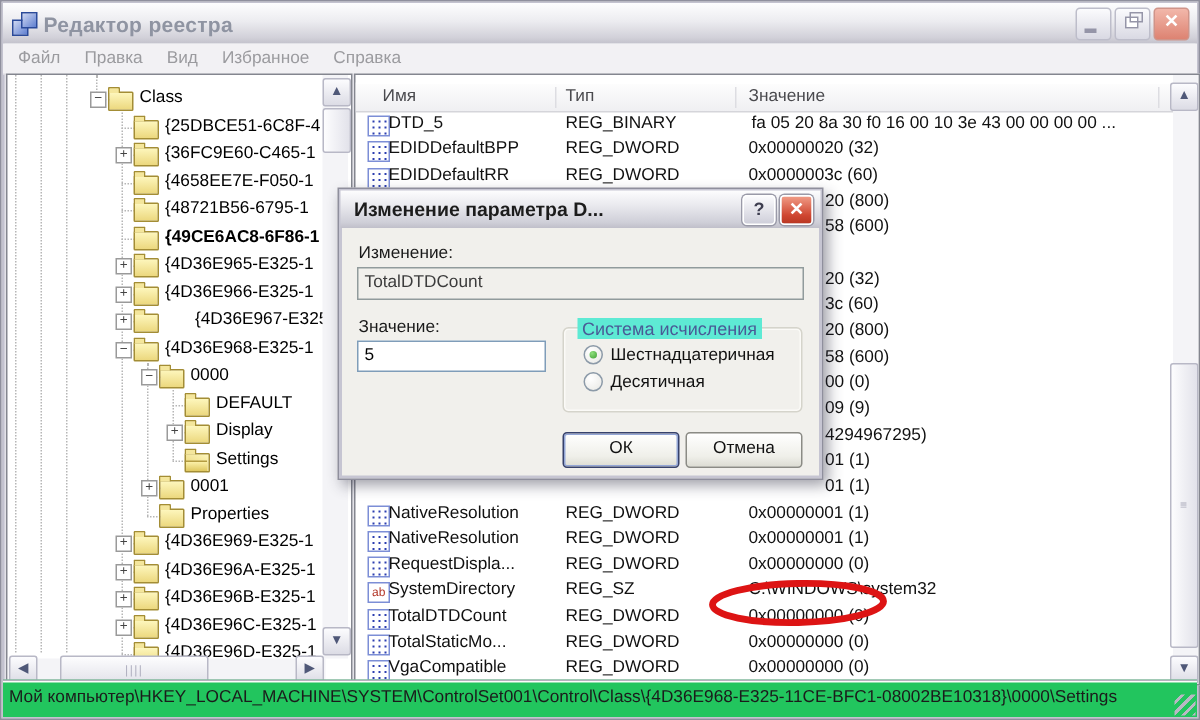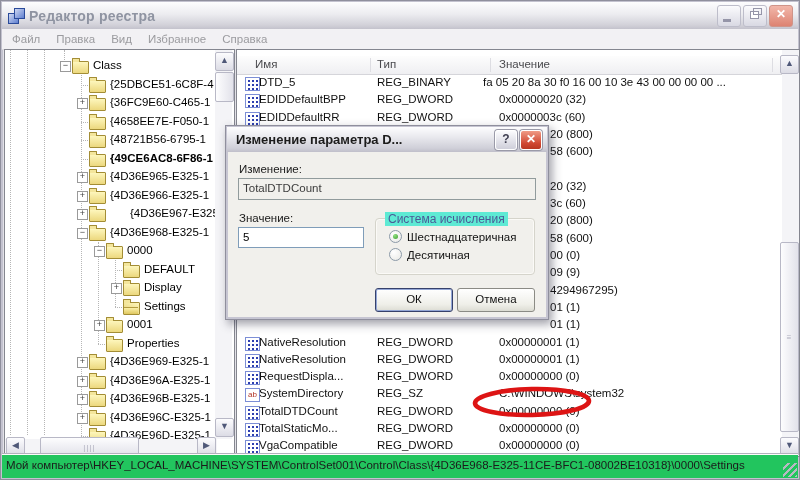--- a/index.html
+++ b/index.html
@@ -300,21 +300,21 @@
       <span class="hcol" style="left:262px;">Значение</span>
       <span class="hdiv" style="left:133px;"></span>
       <span class="hdiv" style="left:253px;"></span>
       <span class="hdiv" style="left:535px;"></span>
     </div>
     <div id="listRows" class="abs" style="left:0;top:0;right:17px;bottom:0;overflow:hidden;">
         <div class="lrow" style="top: 25px;">
           <span class="rico bin"></span>
           <span class="lcell" style="left: 22px;">DTD_5</span>
           <span class="lcell" style="left: 140px;">REG_BINARY</span>
-          <span class="lcell" style="left: 246px;">fa 05 20 8a 30 f0 16 00 10 3e 43 00 00 00 00 ...</span>
+          <span class="lcell" style="left: 264px;">fa 05 20 8a 30 f0 16 00 10 3e 43 00 00 00 00 ...</span>
         </div>
         <div class="lrow" style="top: 42.3px;">
           <span class="rico bin"></span>
           <span class="lcell" style="left: 22px;">EDIDDefaultBPP</span>
           <span class="lcell" style="left: 140px;">REG_DWORD</span>
           <span class="lcell" style="left: 262px;">0x00000020 (32)</span>
         </div>
         <div class="lrow" style="top: 59.6px;">
           <span class="rico bin"></span>
           <span class="lcell" style="left: 22px;">EDIDDefaultRR</span>

